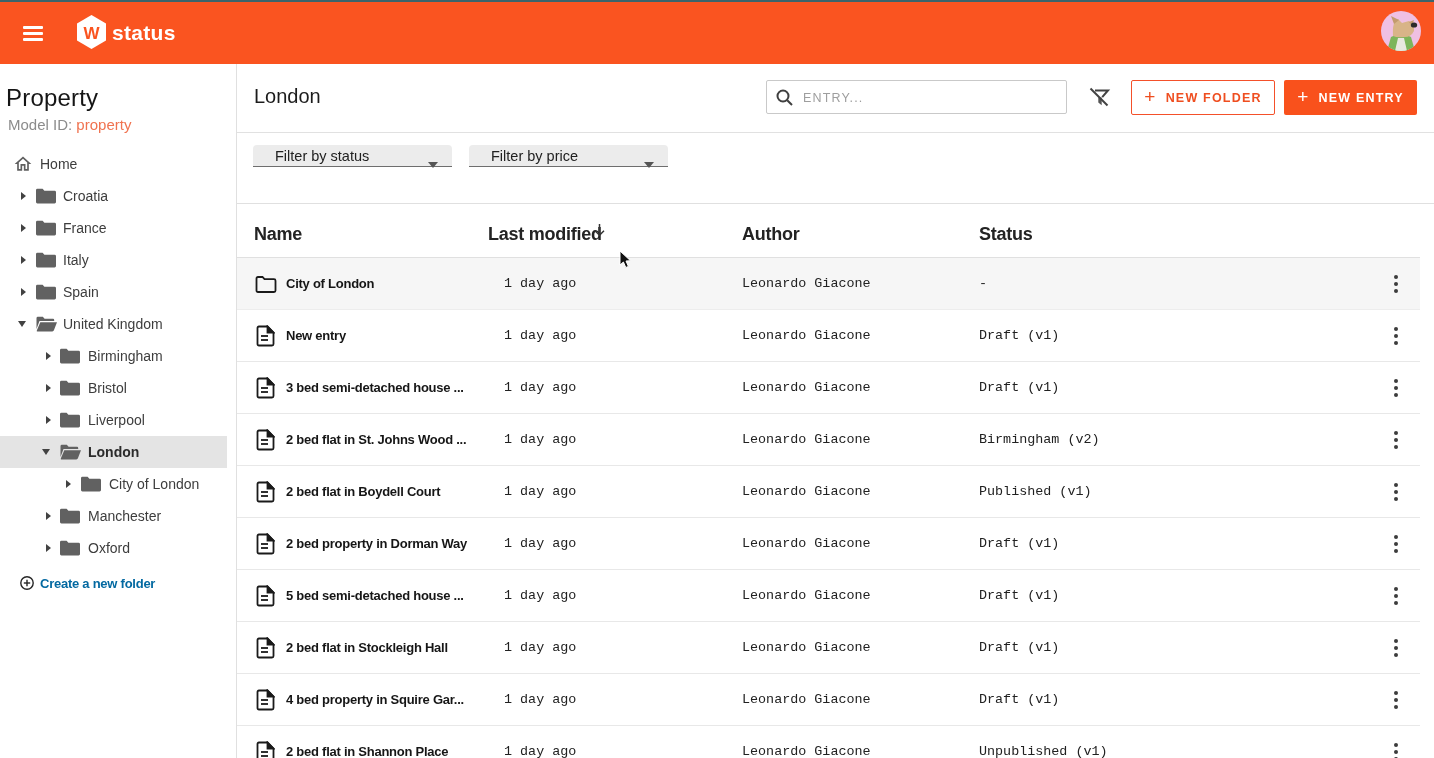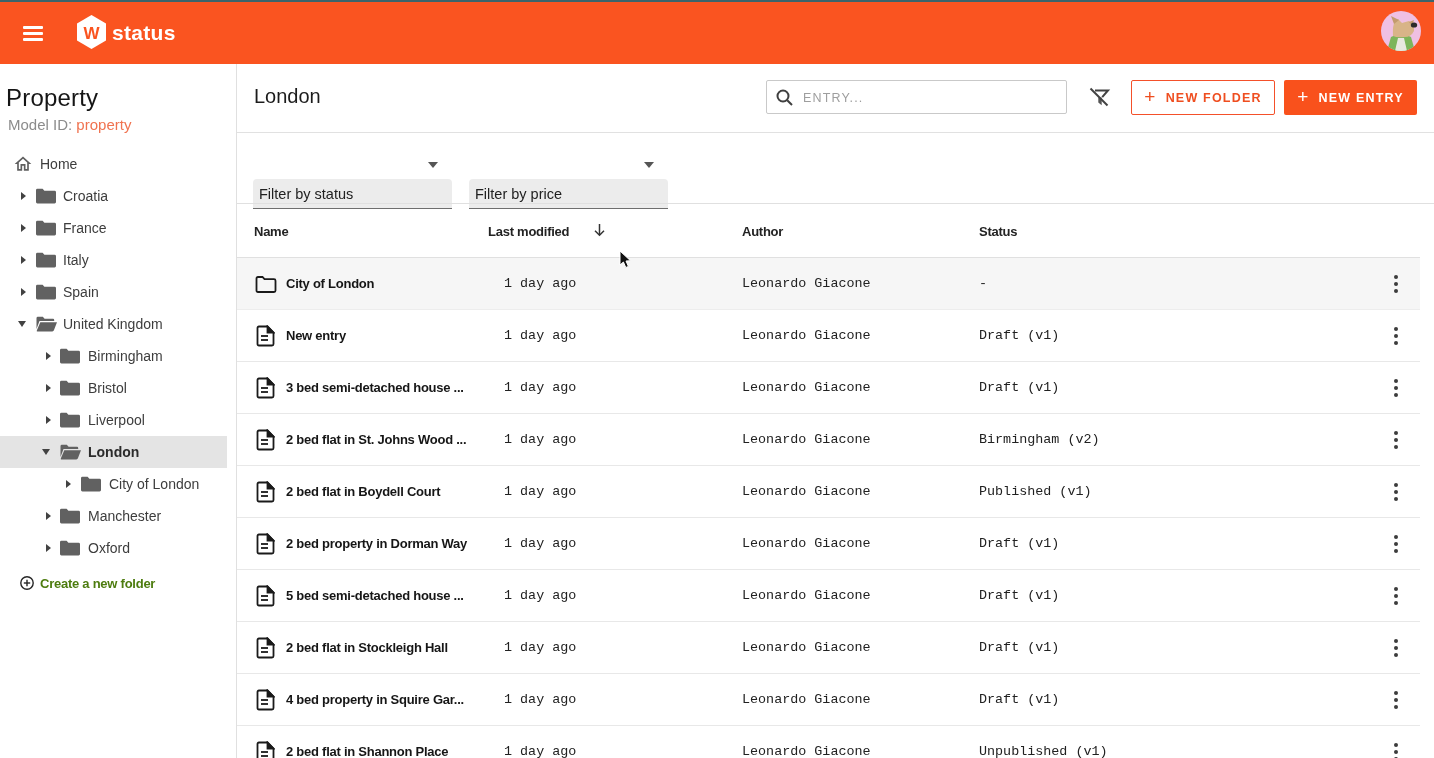--- a/index.html
+++ b/index.html
@@ -26,26 +26,26 @@
   
   .toolbar { left:237px; top:64px; width:1197px; height:69px; background:#fff; border-bottom:1px solid #e1e1e1; }
   .htitle { left:254px; top:85px; font-size:20px; color:#1c1c1c; }
   .searchbox { left:766px; top:80px; width:301px; height:34px; border:1px solid #c9c9c9; border-radius:2px; background:#fff; }
   .searchph { left:803px; top:91px; font-size:12.5px; color:#9e9e9e; letter-spacing:1.2px; }
   .btn { top:80px; height:35px; border-radius:2px; font-size:12.5px; font-weight:700; letter-spacing:1.2px; display:flex; align-items:center; justify-content:center; }
   .btn.outline { left:1131px; width:144px; border:1px solid #f4502a; color:#ef4e20; background:#fff; }
   .btn.fill { left:1284px; width:133px; background:#f9511c; color:#fff; }
 
   
-  .drop { top:145px; width:199px; height:30px; background:#ececec; border-bottom:1px solid #6e6e6e; border-radius:4px 4px 0 0; font-size:14.5px; color:#212121; display:flex; align-items:center; padding-left:6px;margin-top:34px; }
+  .drop { top:145px; width:199px; height:22px; background:#ececec; border-bottom:1px solid #6e6e6e; border-radius:4px 4px 0 0; font-size:14.5px; color:#212121; display:flex; align-items:center; padding-left:22px; }
   .droparr { top:162px; width:0; height:0; border-top:6px solid #555; border-left:5px solid transparent; border-right:5px solid transparent; }
 
   
   .thead-line { left:237px; top:203px; width:1197px; height:1px; background:#e0e0e0; }
-  .th { top:224px; font-size:13px; font-weight:700; letter-spacing:-0.25px; color:#232323; }
+  .th { top:224px; font-size:18px; font-weight:700; letter-spacing:-0.25px; color:#232323; }
   .row { left:237px; width:1183px; height:52px; border-bottom:1px solid #e8e8e8; background:#fff; }
   .row.first { background:#f6f6f6; border-bottom:1px solid #ededed; }
   .cell-name { left:49px; top:18px; position:absolute; font-size:13px; font-weight:700; letter-spacing:-0.25px; color:#161616; }
   .cell { position:absolute; top:18px; font-size:13.4px; color:#212121;font-family:Liberation Mono, monospace; }
   .kebab { position:absolute; left:1157px; top:17px; width:4px; }
   .kebab i { display:block; width:4px; height:4px; border-radius:50%; background:#3c3c3c; margin-bottom:3px; }
 </style>
 </head>
 <body>
 
@@ -164,21 +164,21 @@
     </svg>
     <span style="position:absolute;left:88px">Manchester</span>
   </div>
   <div class="abs trow" style="top:532px">
     <div class="arr r" style="left:46px;top:11.5px"></div>
     <svg class="abs" style="left:60px;top:8px" width="20" height="16" viewBox="0 0 20 16">
       <path d="M0 2.2 Q0 0.8 1.4 0.8 H6.6 L8.4 2.8 H18.6 Q20 2.8 20 4.2 V14 Q20 15.4 18.6 15.4 H1.4 Q0 15.4 0 14 Z" fill="#616161"></path>
     </svg>
     <span style="position:absolute;left:88px">Oxford</span>
   </div>
-  <div class="abs trow" style="top:567px;font-weight:700;color:#4d7c0f;font-size:13px;letter-spacing:-0.25px">
+  <div class="abs trow" style="top:567px;font-weight:700;color:#0369a1;font-size:13px;letter-spacing:-0.25px">
     <svg class="abs" style="left:20px;top:9px" width="14" height="14" viewBox="0 0 14 14" fill="none" stroke="#262626" stroke-width="1.4">
       <circle cx="7" cy="7" r="6.2"></circle>
       <line x1="7" y1="3.8" x2="7" y2="10.2"></line>
       <line x1="3.8" y1="7" x2="10.2" y2="7"></line>
     </svg>
     <span style="position:absolute;left:40px">Create a new folder</span>
   </div>
 
   <div class="abs toolbar"></div>
   <div class="abs htitle">London</div>

